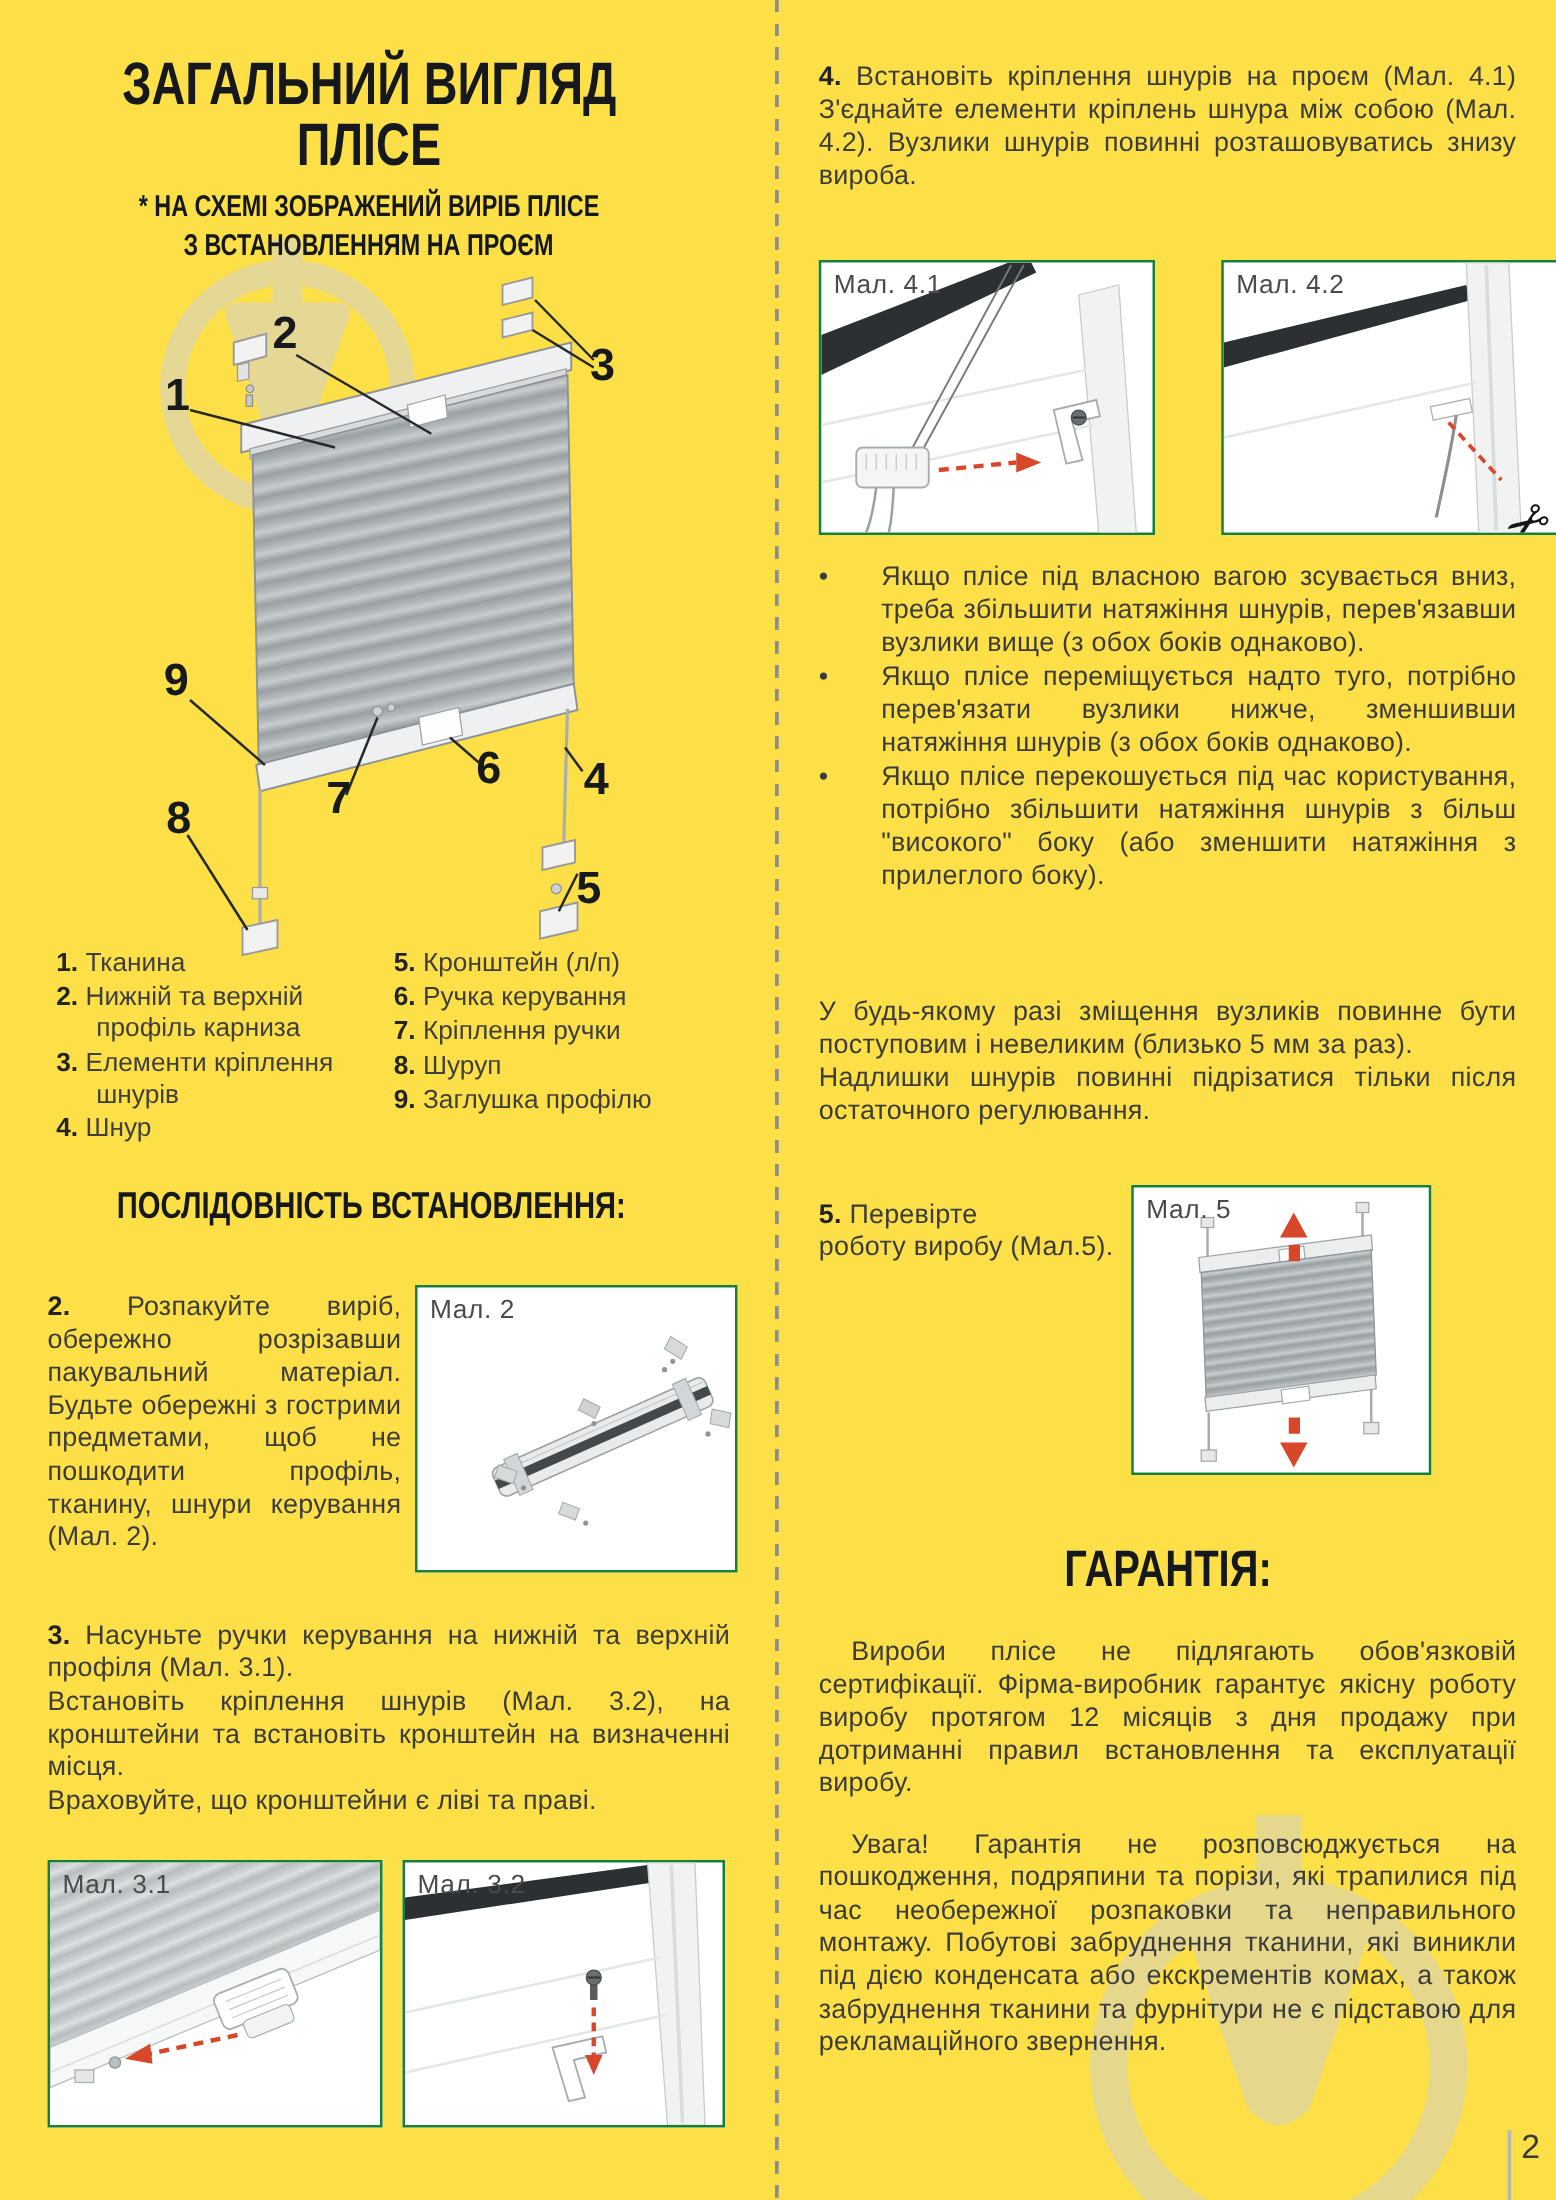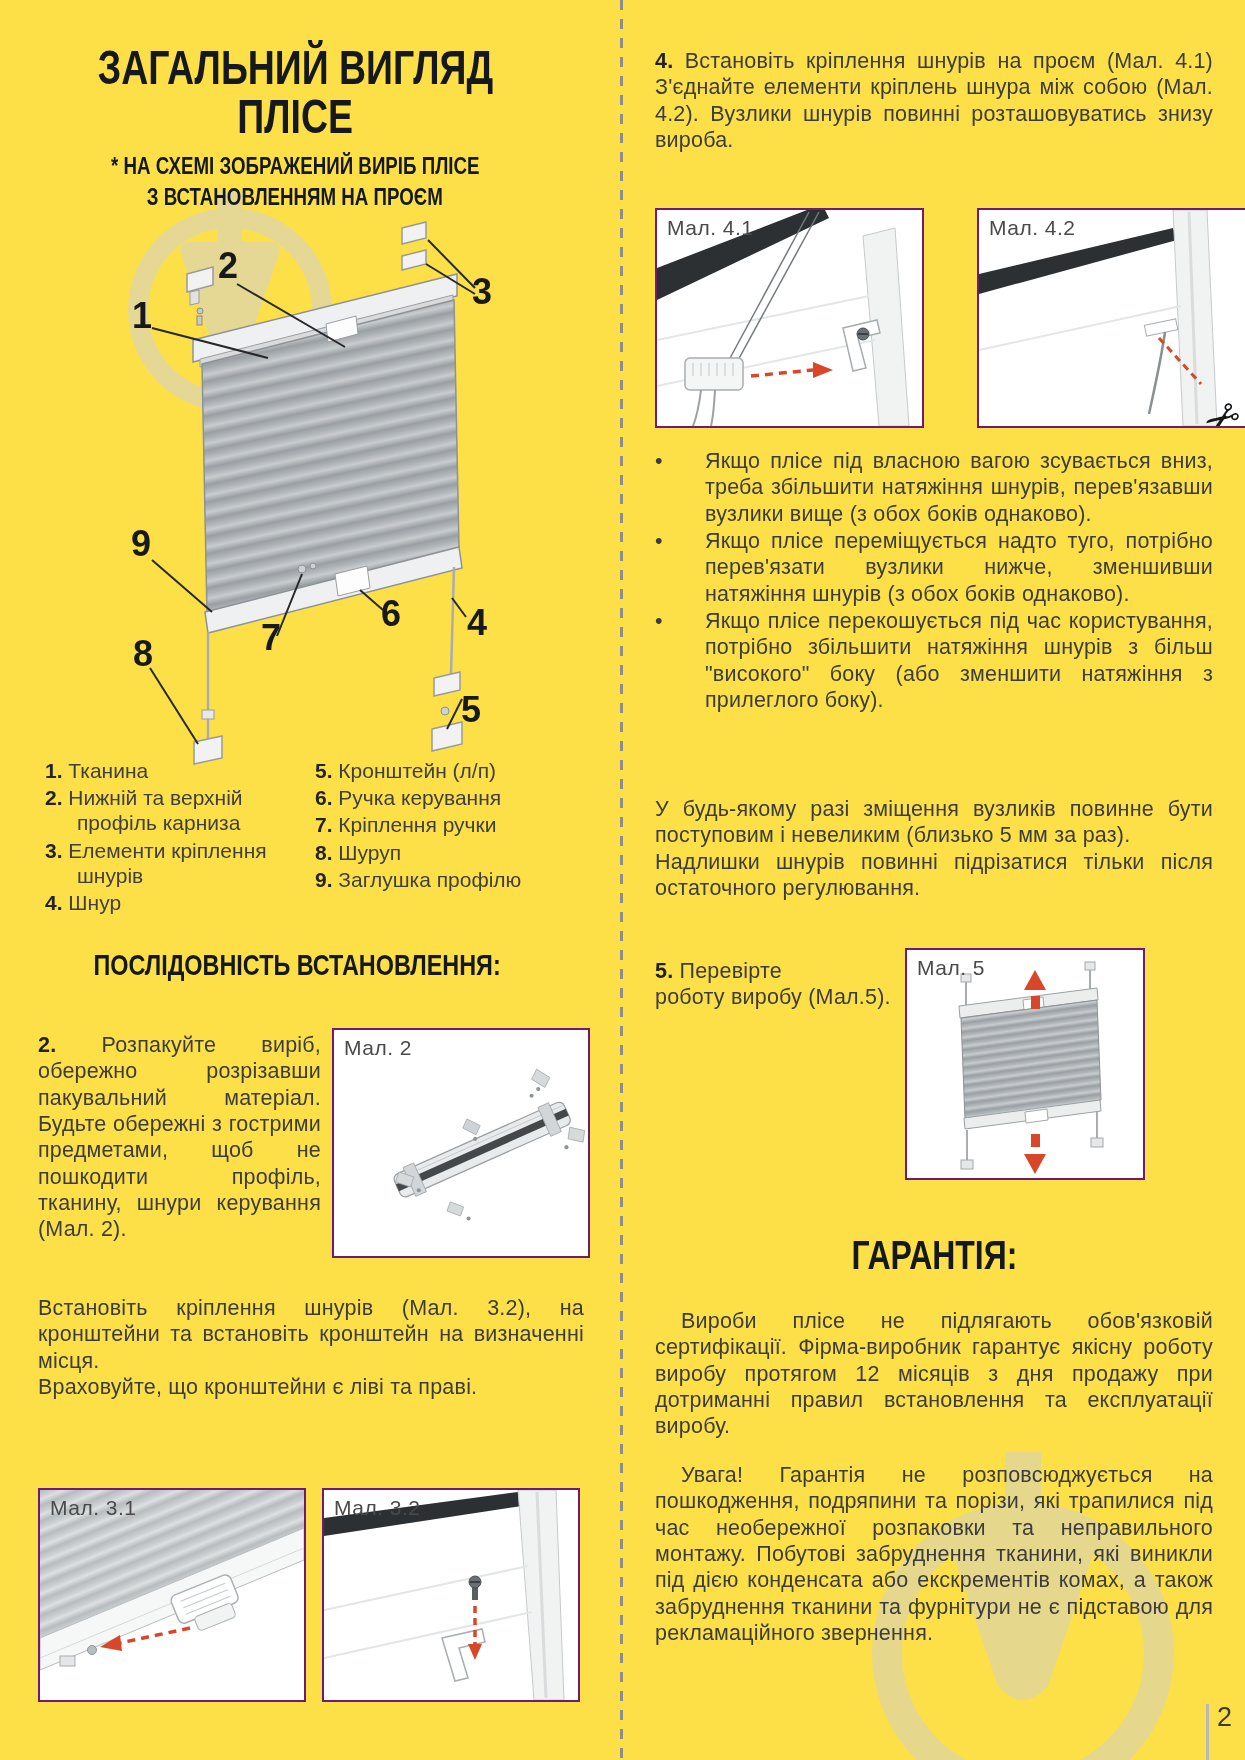--- a/index.html
+++ b/index.html
@@ -11,21 +11,21 @@
   .h-title{font-size:48px;font-weight:800;color:#15181c;line-height:1.02;text-align:center;}
   .h-sub{font-size:24px;font-weight:800;color:#15181c;line-height:1.3;text-align:center;}
   .h-sec{font-size:30px;font-weight:800;color:#15181c;text-align:center;}
   .body-t{font-size:21.5px;line-height:1.225;text-align:justify;color:#3c3c3c;letter-spacing:.2px;}
   .body-t b{color:#222;}
   .jlast{text-align-last:justify;}
   .indent{text-indent:26px;}
   .legend{font-size:21px;line-height:1.2;color:#3f3f3f;}
   .legend .li{padding-left:32px;text-indent:-32px;margin-bottom:2px;}
   .legend b{color:#242424;}
-  .figbox{position:absolute;border:2px solid #701a75;background:#fff;box-sizing:border-box;}
+  .figbox{position:absolute;border:2px solid #15803d;background:#fff;box-sizing:border-box;}
   .figlabel{position:absolute;left:10px;top:6px;font-size:21px;color:#4a4a4a;letter-spacing:.5px;z-index:3;}
   .divider{position:absolute;left:620px;top:0;width:3px;height:1760px;
            background:repeating-linear-gradient(180deg,#8d8d8d 0 10px,transparent 10px 19px);}
   .bullet-row{display:flex;margin-bottom:1px;}
   .bmark{width:50px;flex:0 0 50px;font-size:21.5px;color:#3c3c3c;}
   .btext{flex:1;}
   .pagenum-line{position:absolute;left:1206px;top:1704px;width:3px;height:56px;background:#b9b9b9;}
   .pagenum{position:absolute;left:1217px;top:1702px;font-size:27px;color:#3a3a3a;}
   .wm{position:absolute;z-index:1;}
   svg text.callout{font-family:"Liberation Sans",sans-serif;font-weight:700;font-size:36px;fill:#17191c;}
@@ -168,20 +168,21 @@
       <circle cx="190" cy="58" r="2.5" fill="#8f9497"></circle>
         <circle cx="198" cy="50" r="2.5" fill="#8f9497"></circle>
       <circle cx="232" cy="120" r="2.5" fill="#8f9497"></circle>
         <circle cx="122" cy="110" r="2.5" fill="#8f9497"></circle>
       <circle cx="54" cy="172" r="2.5" fill="#8f9497"></circle>
         <circle cx="114" cy="206" r="2.5" fill="#8f9497"></circle>
     </svg>
   </div>
 
   <div class="abs z2 body-t" style="left:38px;top:1295px;width:546px;">
+    <div><b>3.</b> <span>Насуньте ручки керування на нижній та верхній профіля (Мал. 3.1).</span></div>
     <div>Встановіть кріплення шнурів (Мал. 3.2), на кронштейни та встановіть кронштейн на визначенні місця.</div>
     <div>Враховуйте, що кронштейни є ліві та праві.</div>
   </div>
 
   <div class="figbox z2" style="left:38px;top:1488px;width:268px;height:214px;">
     <span class="figlabel">Мал. 3.1</span>
     <svg width="100%" height="100%" viewBox="0 0 264 210">
       <defs>
         <linearGradient id="p31" gradientUnits="userSpaceOnUse" x1="0" y1="0" x2="5.5" y2="13.5" spreadMethod="repeat">
           <stop offset="0" stop-color="#b7bcbe"></stop>

